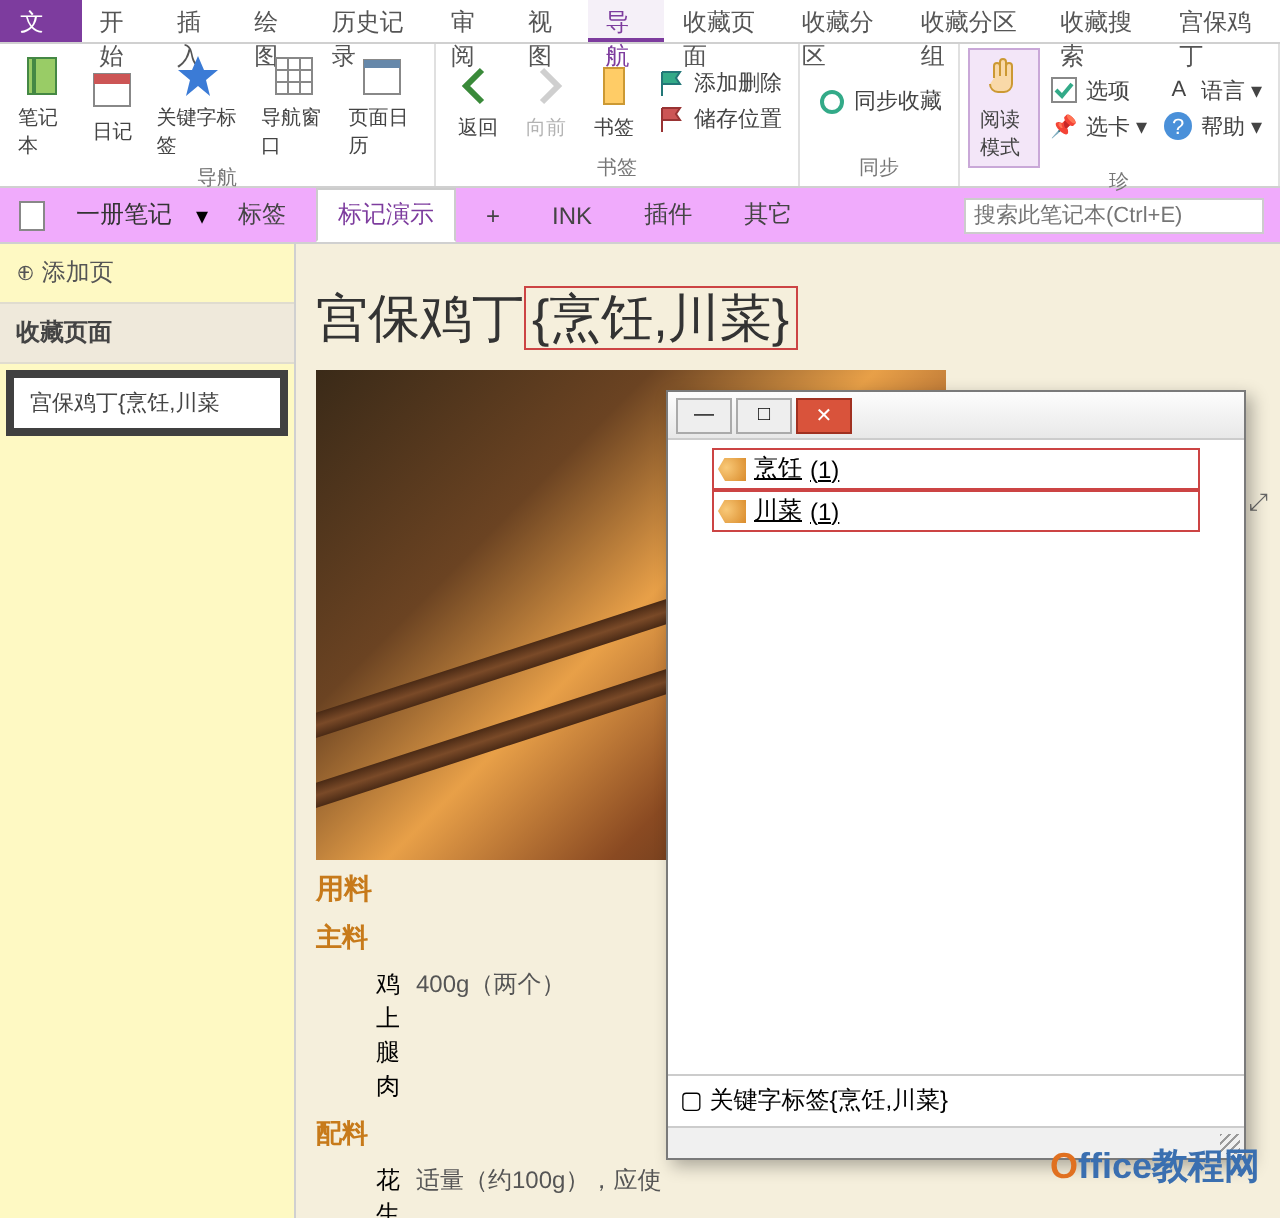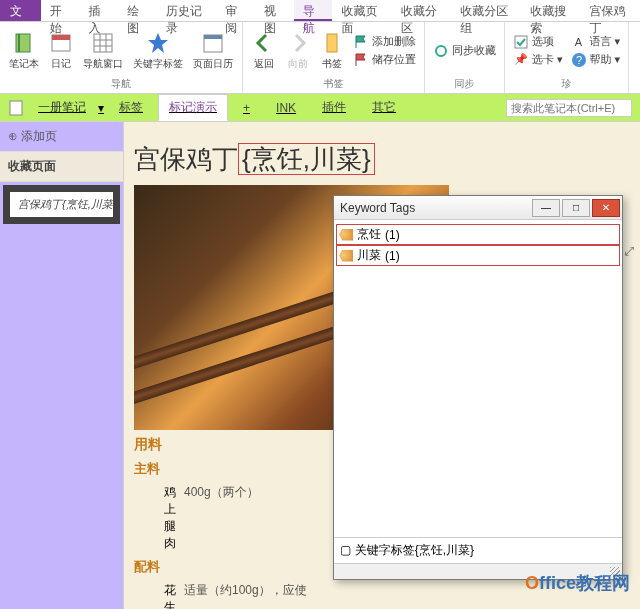--- a/index.html
+++ b/index.html
@@ -10,47 +10,47 @@
   .rtab.active { color: #7d3c9e; border-bottom: 2px solid #7d3c9e; background:#f5f0f8; }
   .ribbon { display: flex; height: 72px; background: #fff; border-bottom: 1px solid #d0d0d0; }
   .grp { display: flex; flex-direction: column; border-right: 1px solid #e0e0e0; padding: 2px 4px; }
   .grp-row { display: flex; flex: 1; }
   .grp-lbl { font-size: 10px; color: #777; text-align: center; }
   .bigbtn { display: flex; flex-direction: column; align-items: center; justify-content: center; padding: 2px 5px; font-size: 10px; color: #444; gap:2px;}
   .bigbtn .ico { width: 24px; height: 24px; display:flex;align-items:center;justify-content:center;}
   .smallbtn { display:flex; align-items:center; gap:3px; padding:1px 4px; font-size:11px; color:#444; white-space:nowrap;}
   .smallbtn .ico { width:16px;height:16px;display:flex;align-items:center;justify-content:center;}
   .col { display:flex; flex-direction:column; justify-content:center; }
-  .subbar { display:flex; align-items:center; height:28px; background:#bef264; border-bottom:1px solid #d0d0d0; font-size:12px; gap:4px; padding:0 8px;text-decoration:underline;}
+  .subbar { display:flex; align-items:center; height:28px; background:#f0abfc; border-bottom:1px solid #d0d0d0; font-size:12px; gap:4px; padding:0 8px;}
   .nb-name { padding:2px 8px; color:#333;}
   .sec { padding:4px 10px; color:#444; border:1px solid transparent;}
   .sec.active { background:#fff; border:1px solid #ccc; border-bottom:1px solid #fff; color:#7d3c9e;text-align:center;}
   .searchbox { margin-left:auto; }
-  .searchbox input { width:126px; font-size:11px; padding:2px 4px; border:1px solid #ccc;}
+  .searchbox input { width:150px; font-size:11px; padding:2px 4px; border:1px solid #ccc;}
   .body { display:flex; height:487px; }
-  .sidebar { width:124px; background:#c4b5fd; border-right:1px solid #d0d0d0; font-size:12px;}
+  .sidebar { width:148px; background:#fef9c3; border-right:1px solid #d0d0d0; font-size:12px;}
   .addpage { padding:6px 8px; color:#555; border-bottom:1px solid #e0dccf;}
   .favhdr { padding:6px 8px; color:#444; font-weight:bold; border-bottom:1px solid #e0dccf; background:#efe9db;}
-  .favitem { padding:5px 8px; background:#fff; border:7px solid #404040; margin:3px; font-size:11px; color:#444; overflow:hidden; white-space:nowrap;font-style:italic;}
+  .favitem { padding:5px 8px; background:#fff; border:4px solid #404040; margin:3px; font-size:11px; color:#444; overflow:hidden; white-space:nowrap;}
   .content { flex:1; background:#f5efdc; position:relative; overflow:hidden;}
   .page-title { font-size:26px; margin:20px 10px 8px 10px; color:#333;}
   .tag { border:1px solid #c44; padding:0 3px;}
   .recipe-img { margin:4px 10px; width:315px; height:245px; background:linear-gradient(135deg,#3a2a18 0%,#6b4322 30%,#e8a048 50%,#8a4a22 70%,#2a1a10 100%); position:relative; overflow:hidden;}
   .chop { position:absolute; width:500px; height:12px; background:linear-gradient(#4a2a15,#7a4a28,#4a2a15); transform:rotate(-18deg); left:-60px;}
   .sect { margin:6px 10px; font-size:14px; }
   .sub { color:#c77a1a; font-weight:bold; font-size:13px; margin-top:6px;}
   .row { font-size:12px; color:#555; margin:3px 0; display:flex;}
   .row .k{ width:60px; font-weight:normal; color:#000000;padding-left:40px;}
   
   .twnd { position:absolute; left:333px; top:195px; width:290px; height:385px; background:#fff; border:1px solid #7a7a7a; box-shadow:3px 3px 8px rgba(0,0,0,.3); display:flex; flex-direction:column; font-size:12px;}
   .twnd-title { display:flex; align-items:center; background:linear-gradient(#fdfdfd,#e8e8e8); border-bottom:1px solid #ccc; height:24px; padding:0 2px;}
   .twnd-title .txt { flex:1; padding-left:4px; color:#333;}
   .wbtn { width:28px; height:18px; border:1px solid #aaa; margin-left:2px; display:flex; align-items:center; justify-content:center; background:#eee; font-size:10px;}
   .wbtn.close { background:#d9533b; color:#fff; border-color:#a03020;}
-  .twnd-body { flex:1; padding:4px 2px; overflow:auto;}
+  .twnd-body { flex:1; padding:4px 22px; overflow:auto;text-decoration:underline;}
   .tagline { display:flex; align-items:center; gap:4px; padding:1px 2px;}
   .tagline.sel { border:1px solid #c44;}
   .tagico { width:14px; height:12px; background:radial-gradient(circle at 30% 40%, #f9c978, #d98a2a); clip-path: polygon(0 50%,25% 0,100% 0,100% 100%,25% 100%);}
   .twnd-mid { border-top:1px solid #ccc; padding:4px 6px; height:26px;}
   .twnd-foot { height:16px; background:#f0f0f0; border-top:1px solid #ccc; position:relative;}
   .twnd-foot::after{content:"";position:absolute;right:2px;bottom:2px;width:10px;height:10px;background:repeating-linear-gradient(135deg,#999 0 1px,transparent 1px 3px);}
   .watermark { position:absolute; right:10px; bottom:14px; font-size:18px; font-weight:bold;}
   .watermark .o{color:#e07020;} .watermark .f{color:#3a6fb0;margin-top:48px;}
   .expand { position:absolute; right:6px; top:122px; font-size:12px; color:#666;}
   svg { display:block; }
@@ -91,40 +91,40 @@
             <svg width="24" height="24">
               <rect x="3" y="4" width="18" height="16" fill="#fff" stroke="#888"></rect>
               <rect x="3" y="4" width="18" height="5" fill="#c55"></rect>
             </svg>
           </span>
           <span>日记</span>
         </div>
       <div class="bigbtn">
           <span class="ico">
             <svg width="24" height="24">
+              <polygon points="12,2 15,9 22,9 16,14 18,22 12,17 6,22 8,14 2,9 9,9" fill="#3b7bd6"></polygon>
+            </svg>
+          </span>
+          <span>关键字标签</span>
+        </div>
+      <div class="bigbtn">
+          <span class="ico">
+            <svg width="24" height="24">
               <rect x="3" y="3" width="18" height="18" fill="#fff" stroke="#888"></rect>
               <line x1="3" y1="9" x2="21" y2="9" stroke="#888"></line>
               <line x1="3" y1="15" x2="21" y2="15" stroke="#888"></line>
               <line x1="9" y1="3" x2="9" y2="21" stroke="#888"></line>
               <line x1="15" y1="3" x2="15" y2="21" stroke="#888"></line>
             </svg>
           </span>
           <span>导航窗口</span>
         </div>
       <div class="bigbtn">
           <span class="ico">
             <svg width="24" height="24">
-              <polygon points="12,2 15,9 22,9 16,14 18,22 12,17 6,22 8,14 2,9 9,9" fill="#3b7bd6"></polygon>
-            </svg>
-          </span>
-          <span>关键字标签</span>
-        </div>
-      <div class="bigbtn">
-          <span class="ico">
-            <svg width="24" height="24">
               <rect x="3" y="4" width="18" height="17" fill="#fff" stroke="#888"></rect>
               <rect x="3" y="4" width="18" height="4" fill="#68a"></rect>
             </svg>
           </span>
           <span>页面日历</span>
         </div>
     </div>
     <div class="grp-lbl">导航</div>
   </div>
 
@@ -187,20 +187,28 @@
             </span>
             <span>同步收藏</span>
           </div>
       </div>
     </div>
     <div class="grp-lbl">同步</div>
   </div>
 
   <div class="grp">
     <div class="grp-row">
+      <div class="bigbtn" style="background:#f3e6f8;border:1px solid #c9a8d8;">
+          <span class="ico">
+            <svg width="24" height="24">
+              <path d="M7 12 v-6 a1.5 1.5 0 0 1 3 0 v5 v-7 a1.5 1.5 0 0 1 3 0 v7 v-5 a1.5 1.5 0 0 1 3 0 v9 a4 4 0 0 1 -4 4 h-3 a4 4 0 0 1 -4 -4" fill="#f9d9a8" stroke="#c93"></path>
+            </svg>
+          </span>
+          <span>阅读模式</span>
+        </div>
       <div class="col">
         <div class="smallbtn">
             <span class="ico">
               <svg width="16" height="16">
                 <rect x="2" y="2" width="12" height="12" fill="#fff" stroke="#888"></rect>
                 <path d="M4 8 l3 3 l5 -6" fill="none" stroke="#3a8" stroke-width="2"></path>
               </svg>
             </span>
             <span>选项</span>
           </div>
@@ -277,21 +285,20 @@
     <div class="sect row">
         <span class="k">花生仁</span>
         <span>适量（约100g），应使</span>
       </div>
   </div>
 </div>
 
 <div class="twnd">
   <div class="twnd-title">
     <span class="ico"><span class="tagico"></span></span>
-    <span class="txt">Keyword Tags</span>
     <div class="wbtn">—</div>
     <div class="wbtn">□</div>
     <div class="wbtn close">✕</div>
   </div>
   <div class="twnd-body">
     <div class="tagline sel">
         <span class="tagico"></span>
         <span>烹饪</span> 
         <span>(1)</span>
       </div>

